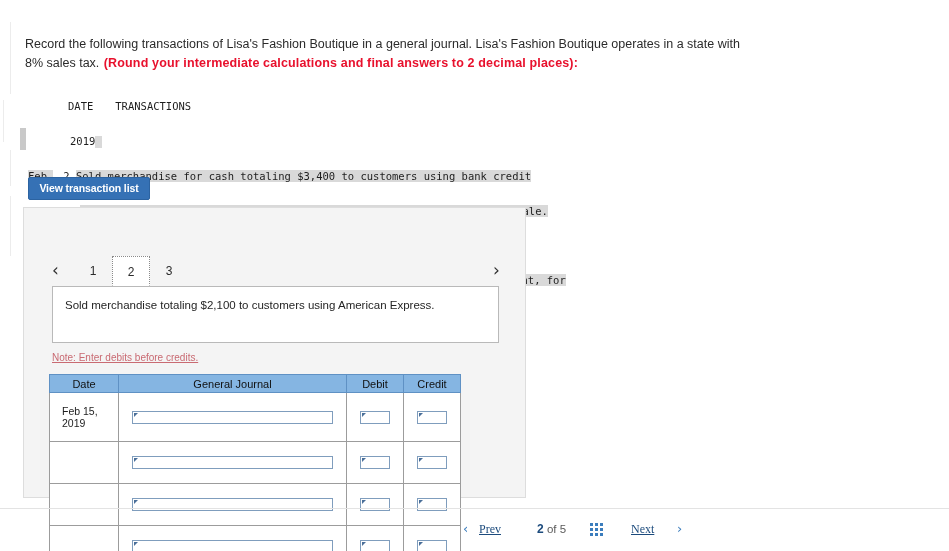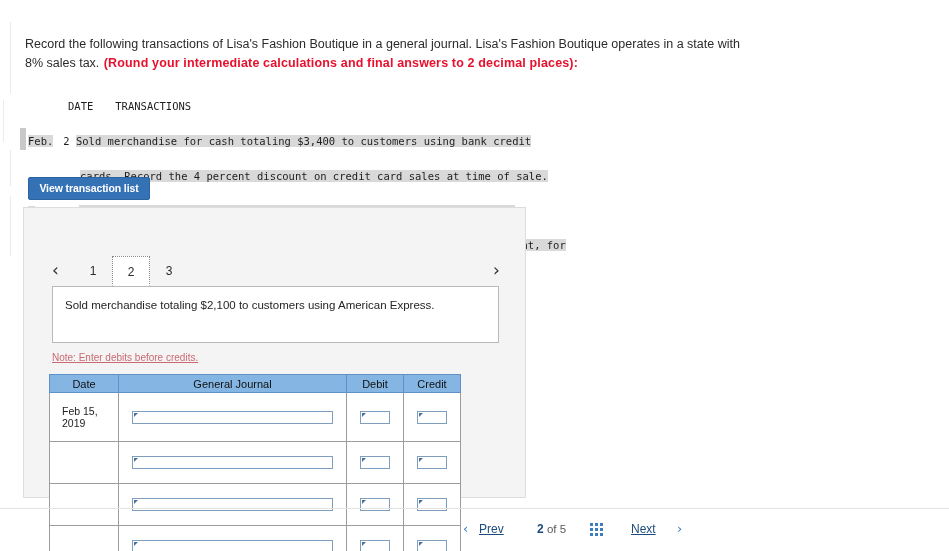--- a/index.html
+++ b/index.html
@@ -256,20 +256,21 @@
   #prev-chevron { left: 8px; }
   #next-chevron { left: 222px; }
   .nav-link {
     position: absolute;
     top: 0px;
     font-size: 12px;
     color: #1c4b7d;
     text-decoration: underline;
     line-height: 22px;
     cursor: pointer;
+    font-family: Liberation Serif, serif;
   }
   #prev-link { left: 24px; }
   #next-link { left: 176px; }
   #page-counter {
     position: absolute;
     left: 82px;
     top: 0px;
     font-size: 11.5px;
     color: #5a5a5a;
     line-height: 22px;
@@ -304,20 +305,21 @@
 <div class="edge-line" style="left:3px; top:100px; height:42px;"></div>
 <div class="edge-block" style="left:20px; top:128px; width:6px; height:22px;"></div>
 
 <div id="question-area">
   <span class="q-text">Record the following transactions of Lisa's Fashion Boutique in a general journal. Lisa's Fashion Boutique operates in a state with 8% sales tax.</span>
   <span class="q-text q-emph">(Round your intermediate calculations and final answers to 2 decimal places):</span>
 </div>
 
 <div id="transaction-list">
   <span class="tl-row"><span style="display:inline-block;width:40px;"> </span><span>DATE</span><span style="display:inline-block;width:22px;"> </span><span>TRANSACTIONS</span></span>
+  <span class="tl-row"><span style="display:inline-block;width:42px;"> </span><span>2019</span><span class="hl" style="display:inline-block;width:7px;"> </span></span>
   <span class="tl-row"><span class="hl">Feb.</span><span style="display:inline-block;width:10px;"> </span><span>2</span> <span class="hl">Sold merchandise for cash totaling $3,400 to customers using bank credit</span></span>
   <span class="tl-row"><span style="display:inline-block;width:52px;"> </span><span class="hl">cards. Record the 4 percent discount on credit card sales at time of sale.</span></span>
   <span class="tl-row"><span class="hl" style="display:inline-block;width:7px;"> </span><span style="display:inline-block;width:25px;"> </span><span>15</span> <span class="hl">Sold merchandise totaling $2,100 to customers using American Express.</span></span>
   <span class="tl-row"><span class="hl" style="display:inline-block;width:7px;"> </span><span style="display:inline-block;width:25px;"> </span><span>20</span> <span class="hl">Received amount due from American Express, less their 5 percent discount, for</span></span>
   <span class="tl-row"><span style="display:inline-block;width:52px;"> </span><span class="hl">sales made by customers using American Express on February 15.</span></span>
 </div>
 
 <button id="view-transaction-list">View transaction list</button>
 
 <div id="worksheet-panel">

